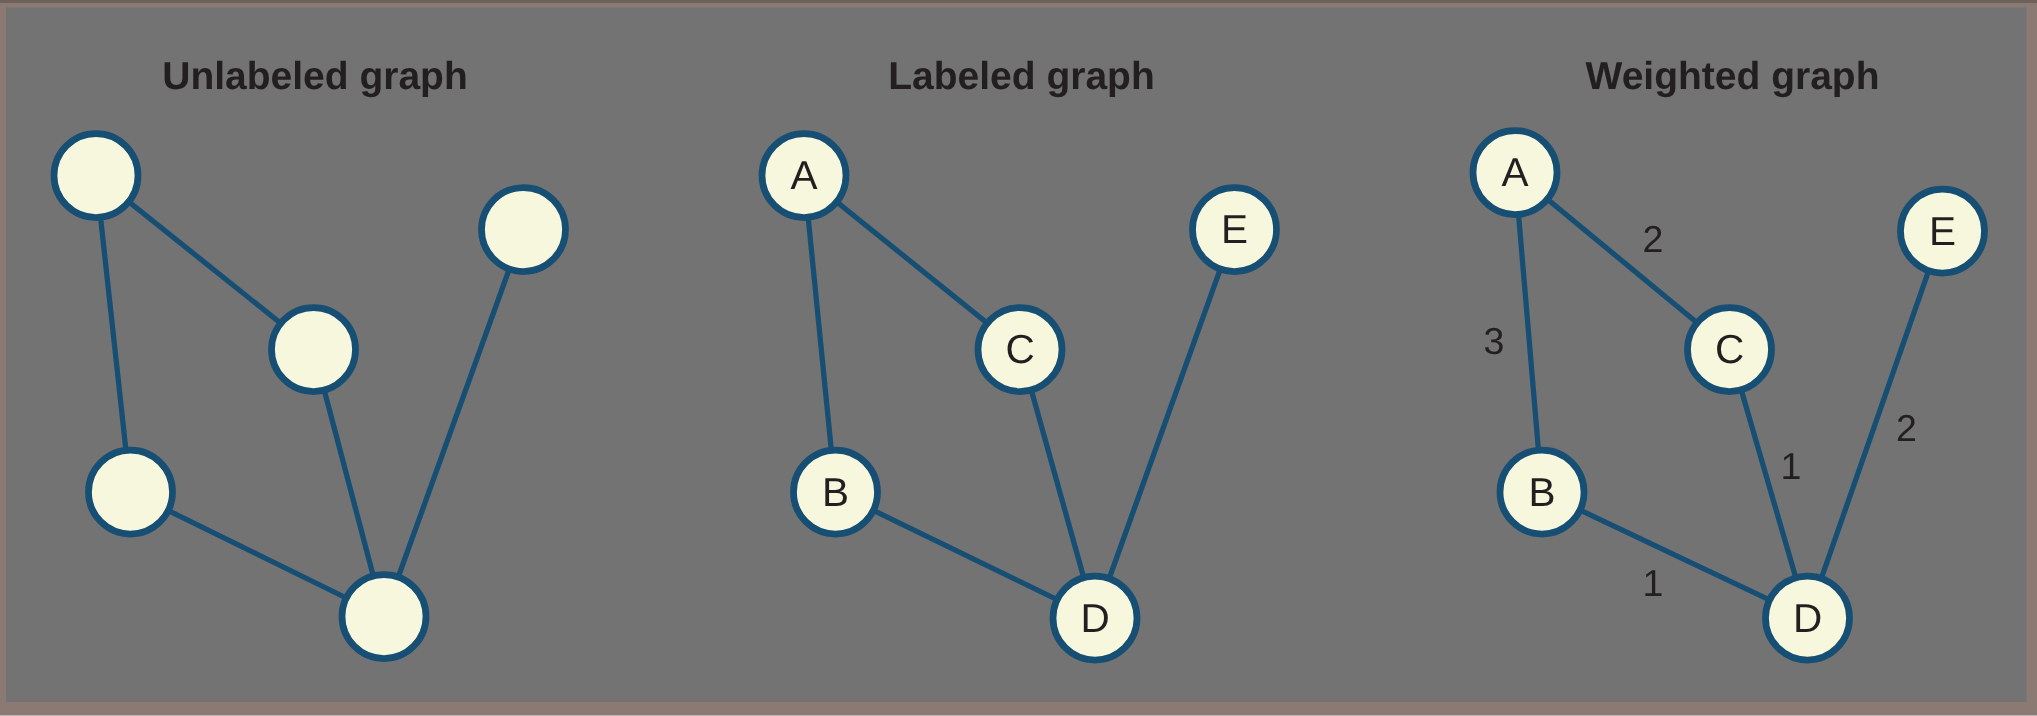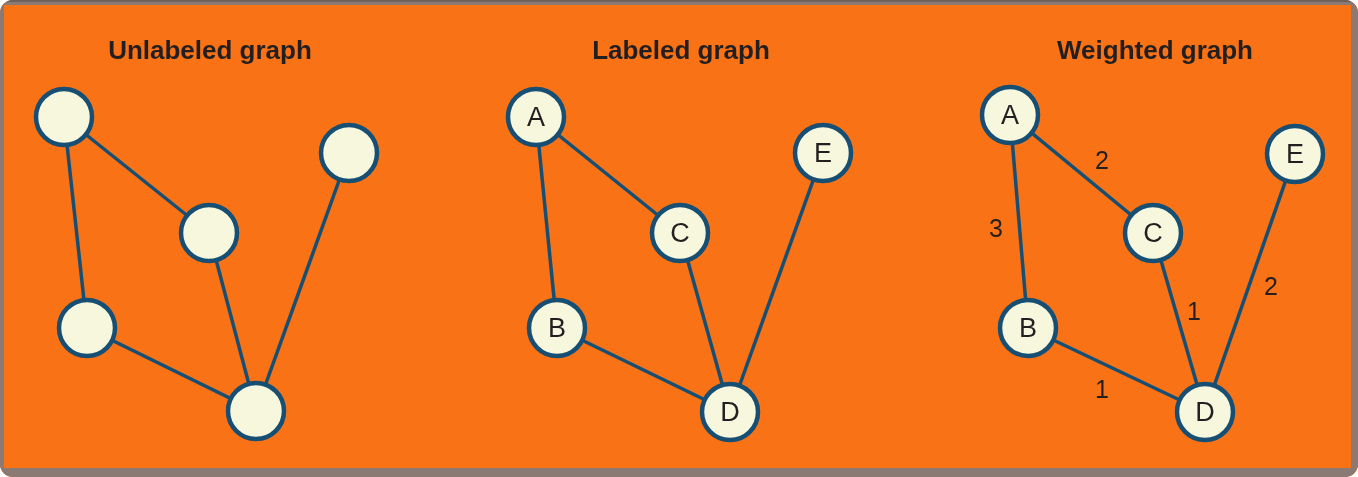--- a/index.html
+++ b/index.html
@@ -32,21 +32,21 @@
     z-index: 1;
     font-family: "Liberation Sans", sans-serif;
   }
   .graph-title { font-size: 26px; font-weight: bold; }
   .node-label  { font-size: 27px; }
   .edge-weight { font-size: 25px; }
 </style>
 </head>
 <body>
 
-<div class="stage" style="background: #f97316; border-radius: 13px;">
+<div class="stage" style="background: #737373;">
   <svg class="canvas" id="graph-svg" viewBox="0 0 1358 477" width="1358" height="477">
       <g>
         <line x1="64" y1="117" x2="209" y2="233" stroke="#164f73" stroke-width="3.5"></line>
         <line x1="64" y1="117" x2="87" y2="328" stroke="#164f73" stroke-width="3.5"></line>
         <line x1="209" y1="233" x2="256" y2="411" stroke="#164f73" stroke-width="3.5"></line>
         <line x1="87" y1="328" x2="256" y2="411" stroke="#164f73" stroke-width="3.5"></line>
         <line x1="349" y1="153" x2="256" y2="411" stroke="#164f73" stroke-width="3.5"></line>
         <circle cx="64" cy="117" r="28" fill="#f7f7de" stroke="#164f73" stroke-width="4.5"></circle>
         <circle cx="349" cy="153" r="28" fill="#f7f7de" stroke="#164f73" stroke-width="4.5"></circle>
         <circle cx="209" cy="233" r="28" fill="#f7f7de" stroke="#164f73" stroke-width="4.5"></circle>

